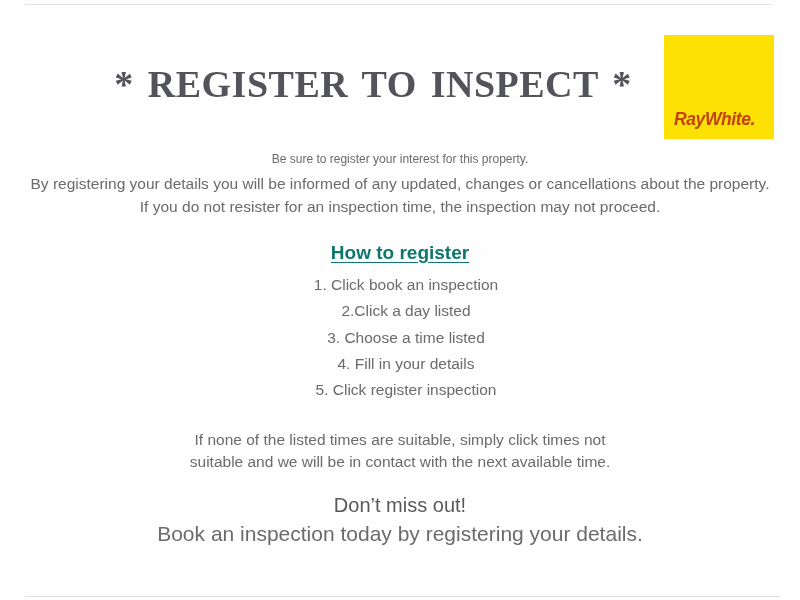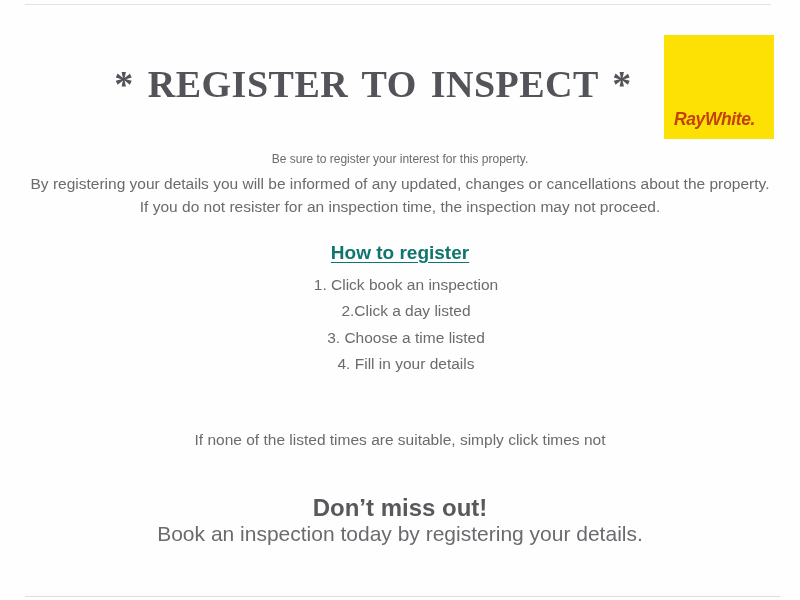--- a/index.html
+++ b/index.html
@@ -93,22 +93,22 @@
     line-height: 26.3px;
     white-space: nowrap;
     margin-left: 12px;
   }
 
   .note-1 { top: 431px; font-size: 15.5px; }
   .note-2 { top: 453px; font-size: 15.5px; }
 
   .footer-heading {
     top: 494px;
-    font-size: 24px;
-    font-weight: 700;
+    font-size: 20px;
+    font-weight: 400;
     color: #58595c;
   }
   .footer-text { top: 522px; font-size: 21px; }
 </style>
 </head>
 <body>
 
 <div class="canvas">
 
   <div class="edge-line edge-top"></div>
@@ -128,20 +128,22 @@
 
   <div class="center-line how-heading">
     <span class="u">How to register</span>
   </div>
 
   <div class="steps">
     <div class="step">1. Click book an inspection</div>
     <div class="step">2.Click a day listed</div>
     <div class="step">3. Choose a time listed</div>
     <div class="step">4. Fill in your details</div>
+    <div class="step">5. Click register inspection</div>
   </div>
 
   <div class="center-line note-1">If none of the listed times are suitable, simply click times not</div>
+  <div class="center-line note-2">suitable and we will be in contact with the next available time.</div>
 
   <div class="center-line footer-heading">Don’t miss out!</div>
   <div class="center-line footer-text">Book an inspection today by registering your details.</div>
 
 </div>
 
 </body></html>

